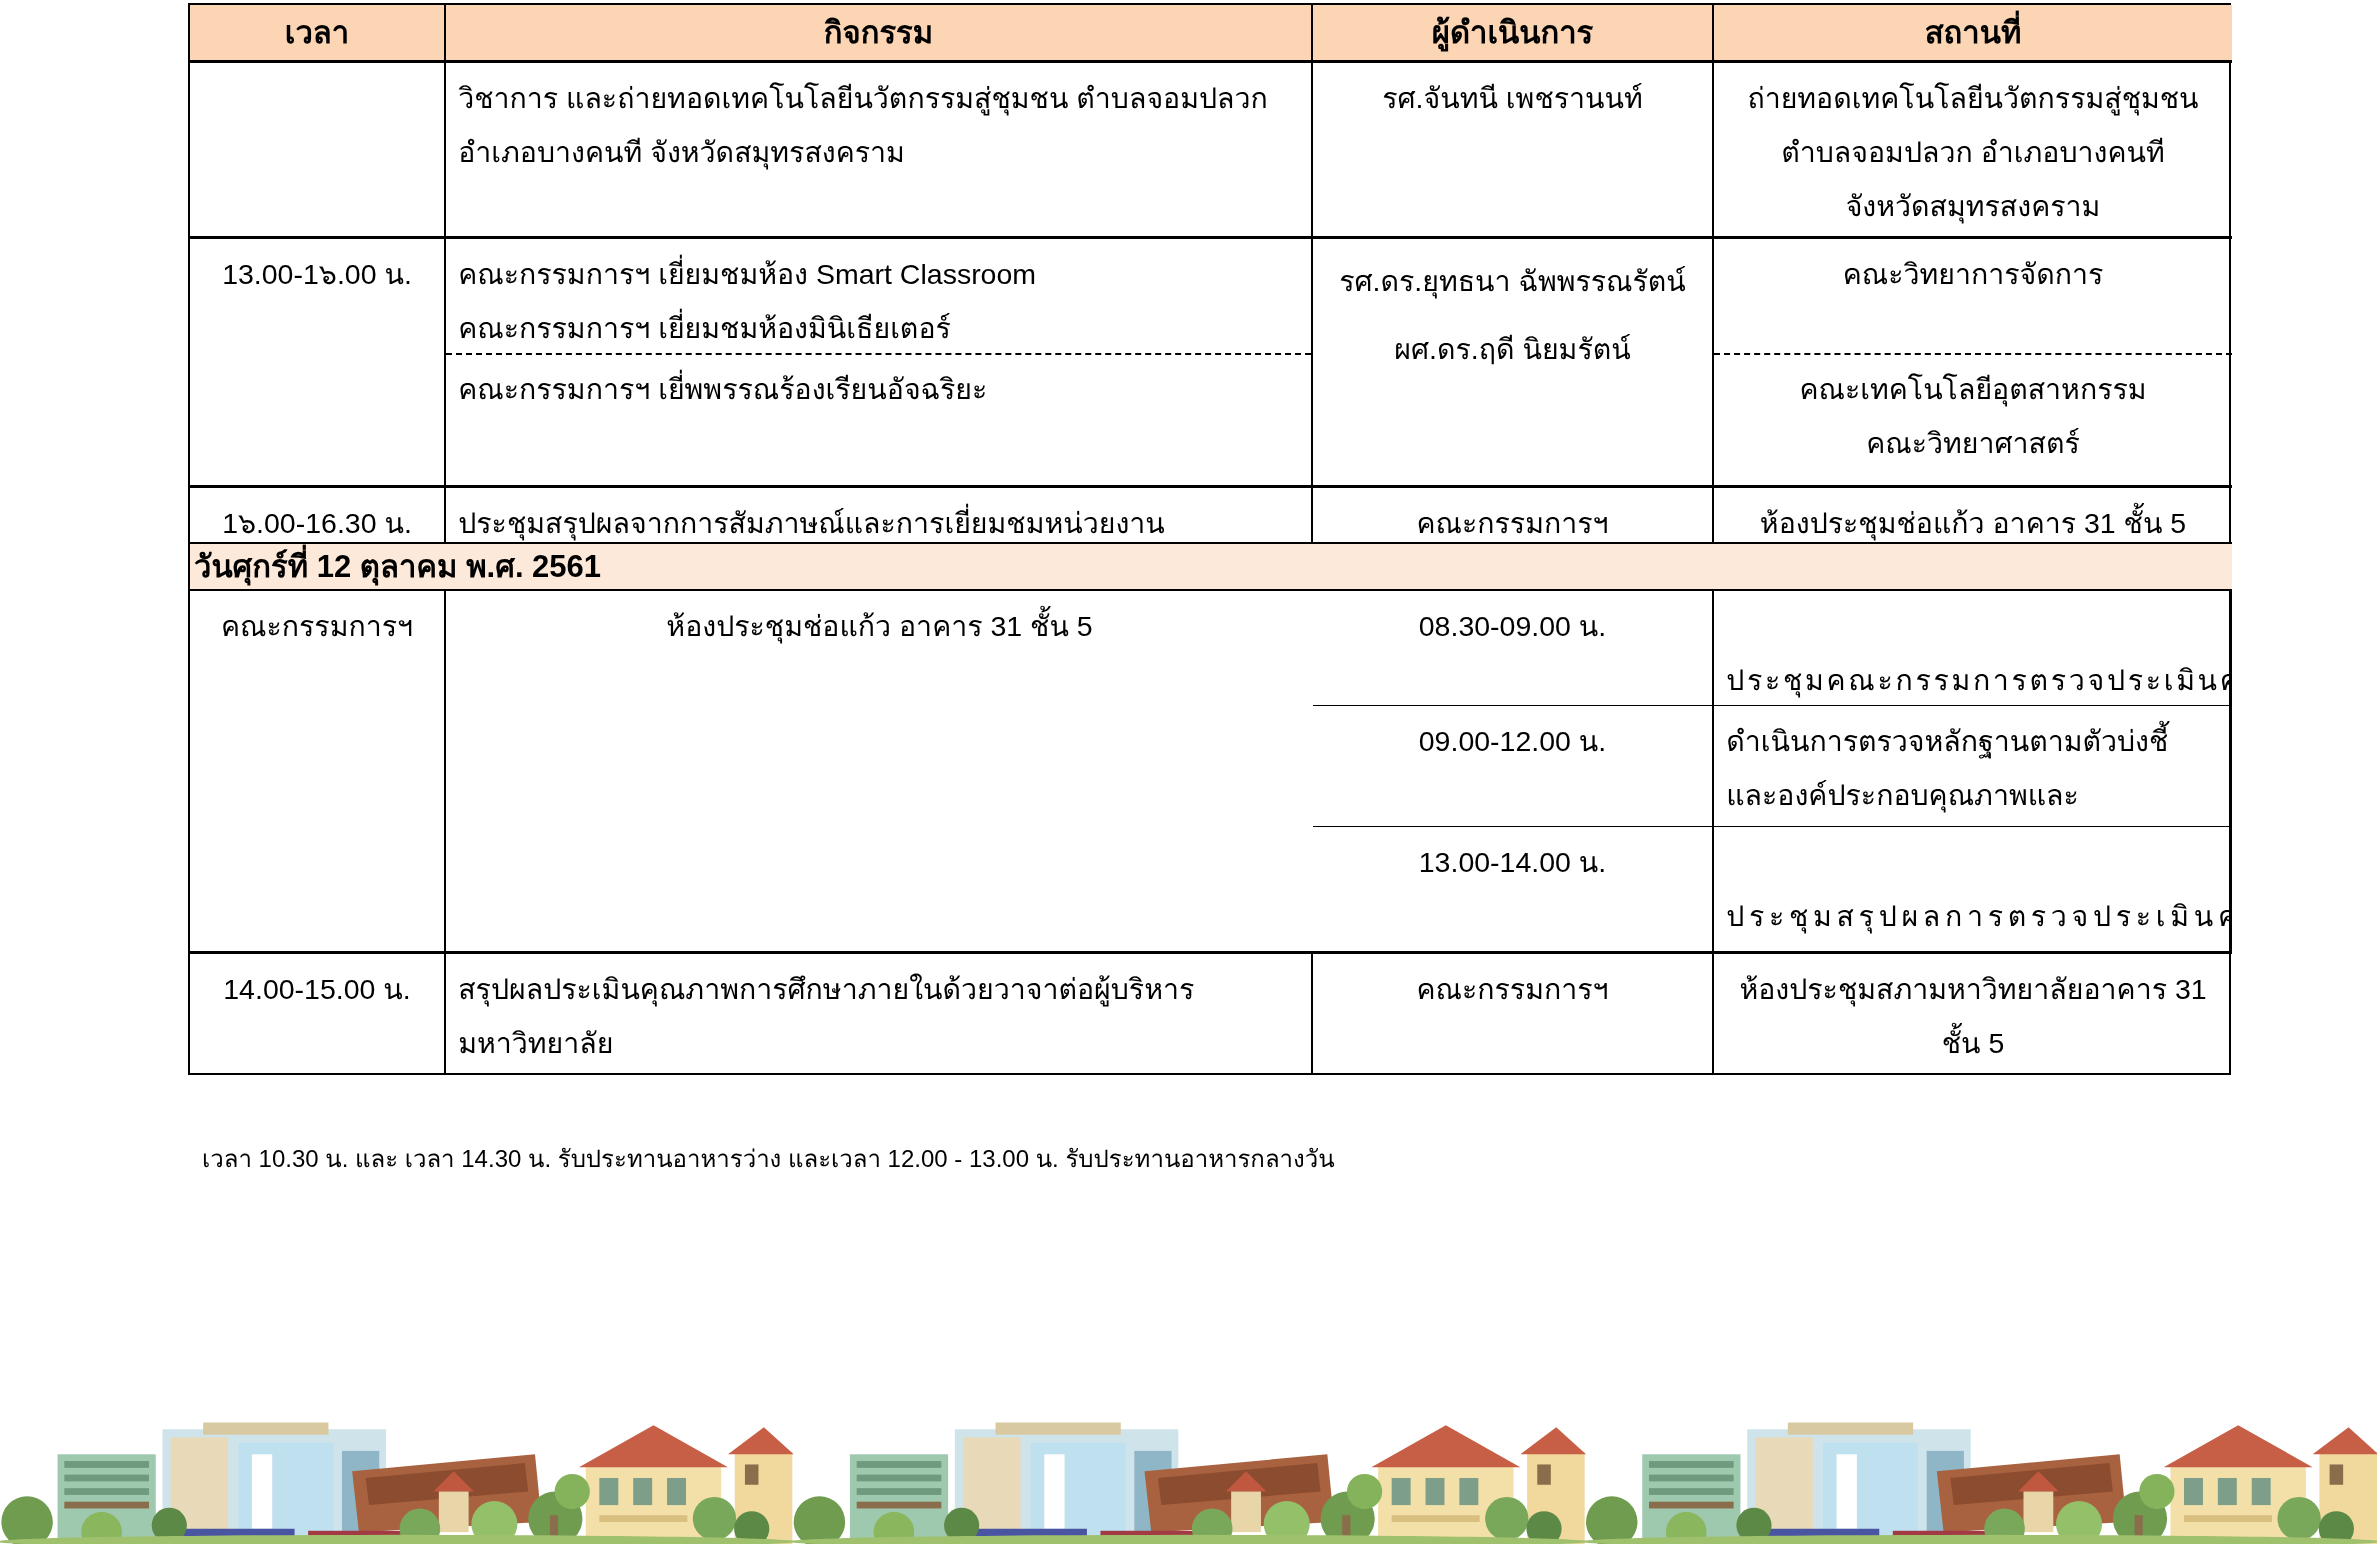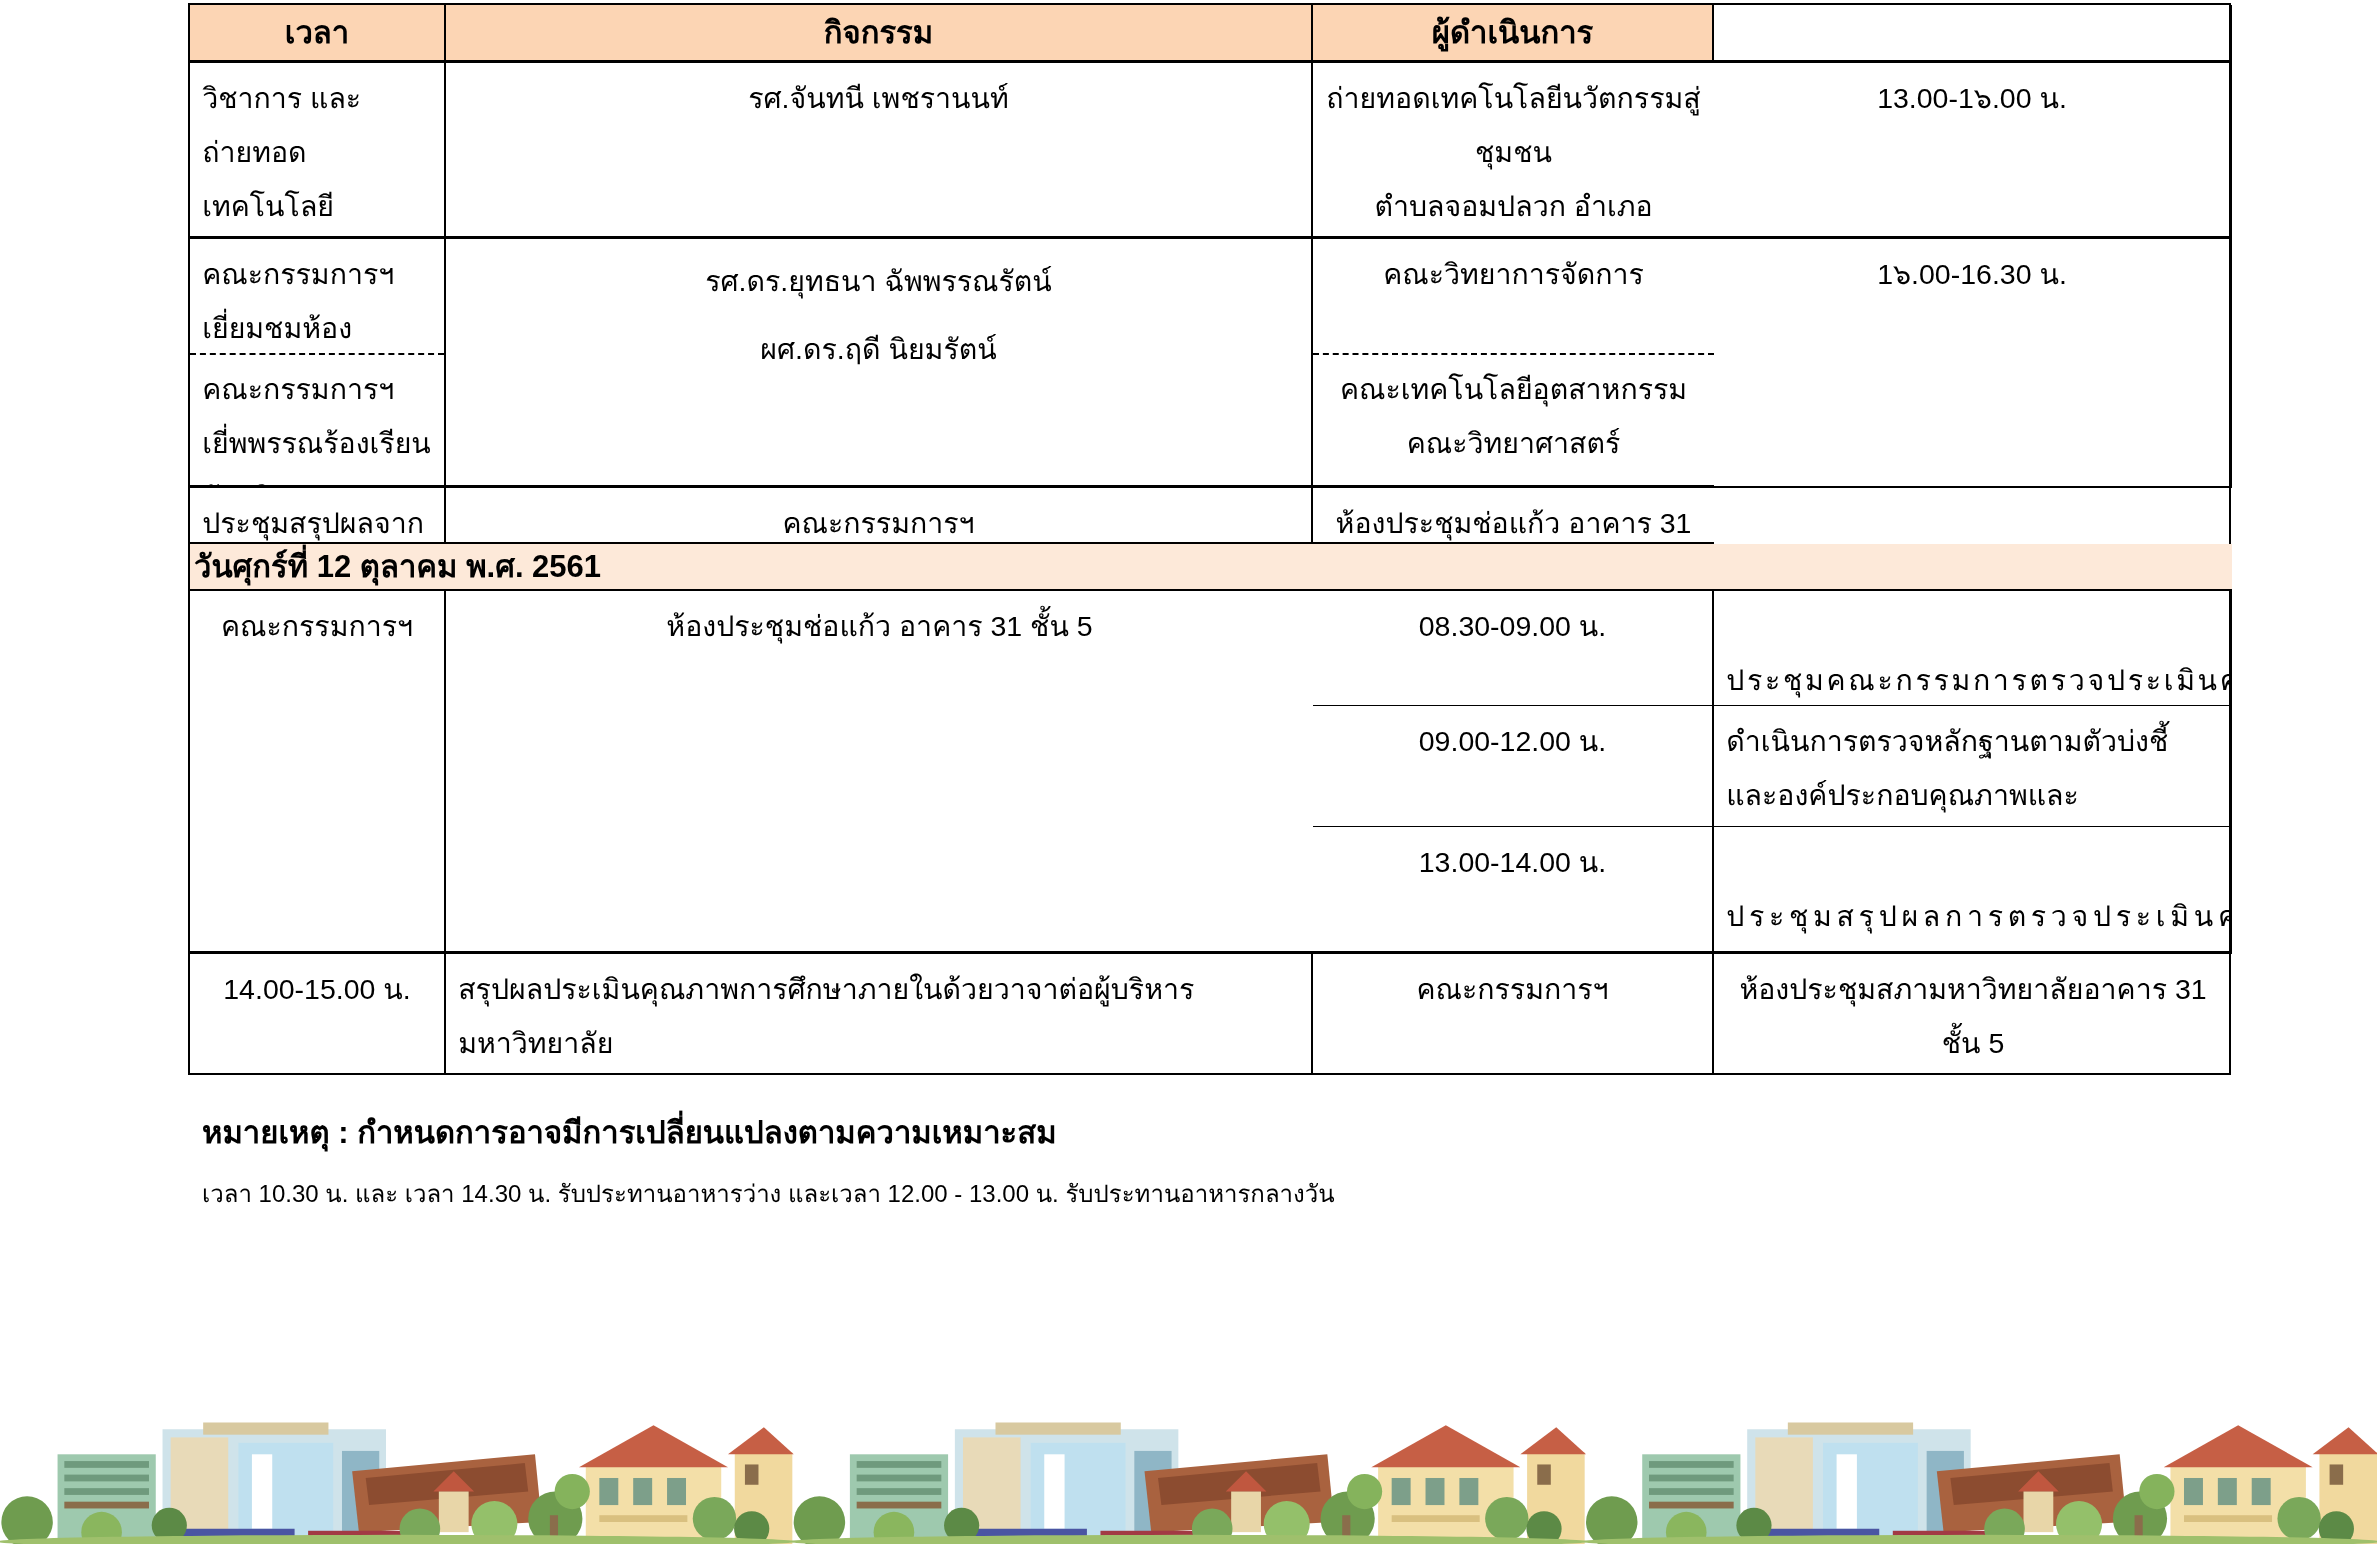--- a/index.html
+++ b/index.html
@@ -62,20 +62,21 @@
   .panorama{position:absolute;left:0;bottom:0;width:2377px;height:155px;}
 </style>
 </head>
 <body>
 
 <div class="tbl">
 
   <div class="cell hdr thick">เวลา</div>
   <div class="cell hdr thick">กิจกรรม</div>
   <div class="cell hdr thick">ผู้ดำเนินการ</div>
+  <div class="cell hdr thick last">สถานที่</div>
 
   <div class="cell c thick"></div>
   <div class="cell l thick">วิชาการ และถ่ายทอดเทคโนโลยีนวัตกรรมสู่ชุมชน ตำบลจอมปลวก
 อำเภอบางคนที จังหวัดสมุทรสงคราม</div>
   <div class="cell c thick">รศ.จันทนี เพชรานนท์</div>
   <div class="cell c thick last">ถ่ายทอดเทคโนโลยีนวัตกรรมสู่ชุมชน
 ตำบลจอมปลวก อำเภอบางคนที
 จังหวัดสมุทรสงคราม</div>
 
   <div class="cell c thick">13.00-1๖.00 น.</div>
@@ -120,21 +121,20 @@
   <div class="cell c nob">14.00-15.00 น.</div>
   <div class="cell l nob">สรุปผลประเมินคุณภาพการศึกษาภายในด้วยวาจาต่อผู้บริหาร
 มหาวิทยาลัย</div>
   <div class="cell c nob">คณะกรรมการฯ</div>
   <div class="cell c nob last">ห้องประชุมสภามหาวิทยาลัยอาคาร 31
 ชั้น 5</div>
 
 </div>
 
 <div class="notes">
-  <div class="n1">หมายเหตุ :  กำหนดการอาจมีการเปลี่ยนแปลงตามความเหมาะสม</div>
   <div class="n2">เวลา 10.30 น. และ เวลา 14.30 น. รับประทานอาหารว่าง และเวลา 12.00 - 13.00 น. รับประทานอาหารกลางวัน</div>
 </div>
 
 <svg class="panorama" viewBox="0 0 3510 229" preserveAspectRatio="none" xmlns="http://www.w3.org/2000/svg">
   <defs>
     <g id="tile">
 
       <rect x="85" y="95" width="145" height="134" fill="#9ec9ae"></rect>
       <rect x="95" y="105" width="125" height="10" fill="#6f9a7d"></rect>
       <rect x="95" y="125" width="125" height="10" fill="#6f9a7d"></rect>

